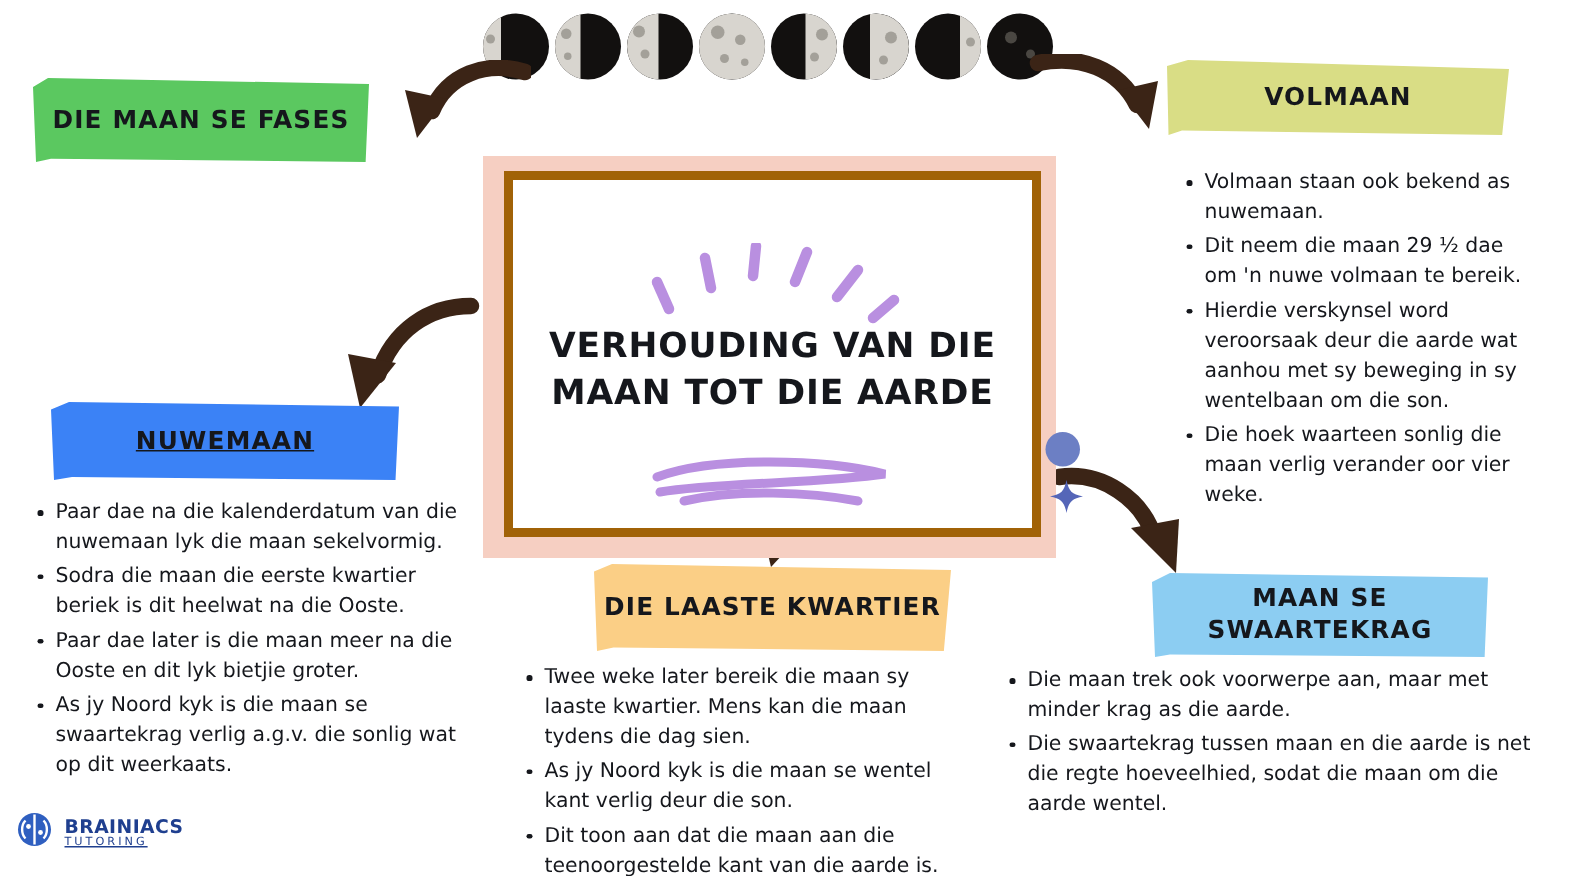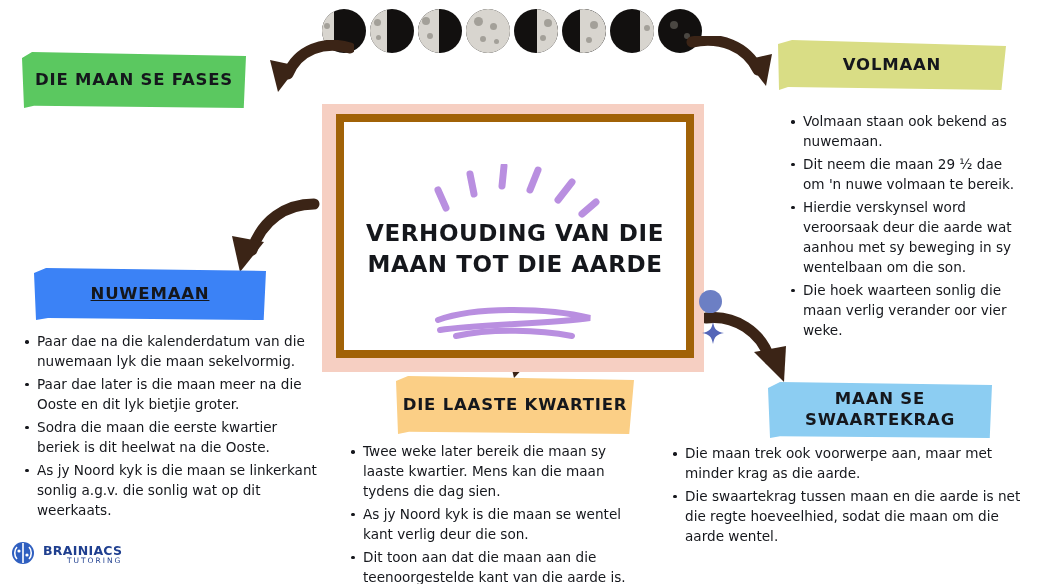--- a/index.html
+++ b/index.html
@@ -62,21 +62,21 @@
     background: #f6cfc2;
     padding: 0;
   }
   .center-card .inner {
     position: absolute;
     left: 14px;
     top: 10px;
     right: 10px;
     bottom: 14px;
     background: #ffffff;
-    border: 8px solid #a16207;
+    border: 6px solid #a16207;
   }
   .center-title {
     position: absolute;
     left: 0; right: 0;
     top: 96px;
     text-align: center;
     font-family: "DejaVu Sans", sans-serif;
     font-weight: bold;
     font-size: 23px;
     letter-spacing: 0.6px;
@@ -229,21 +229,22 @@
   .logo-main {
     font-weight: bold;
     font-size: 12.5px;
     letter-spacing: 0.3px;
     color: #1f3f8f;
   }
   .logo-sub {
     font-size: 7.5px;
     letter-spacing: 2px;
     color: #1f3f8f;
-    text-align: right;
+    text-align: left;
+    text-decoration: underline;
   }
 </style>
 </head>
 <body>
 
 <div class="canvas">
 
   <div class="moon-strip">
     <div class="moon">
       <div class="lit" style="left:0; width:12px; border-radius:22px 0 0 22px;"></div>
@@ -355,23 +356,23 @@
       <li>Die hoek waarteen sonlig die maan verlig verander oor vier weke.</li>
     </ul>
   </div>
 
   <div class="banner purple">
     <span>NUWEMAAN</span>
   </div>
   <div class="textblock tb-nuwe">
     <ul class="bullets">
       <li>Paar dae na die kalenderdatum van die nuwemaan lyk die maan sekelvormig.</li>
+      <li>Sodra die maan die eerste kwartier beriek is dit heelwat na die Ooste.</li>
       <li>Paar dae later is die maan meer na die Ooste en dit lyk bietjie groter.</li>
-      <li>Sodra die maan die eerste kwartier beriek is dit heelwat na die Ooste.</li>
-      <li>As jy Noord kyk is die maan se linkerkant sonlig a.g.v. die sonlig wat op dit weerkaats.</li>
+      <li>As jy Noord kyk is die maan se swaartekrag verlig a.g.v. die sonlig wat op dit weerkaats.</li>
     </ul>
   </div>
 
   <div class="banner orange">
     <span>DIE LAASTE KWARTIER</span>
   </div>
   <div class="textblock tb-laaste">
     <ul class="bullets">
       <li>Twee weke later bereik die maan sy laaste kwartier. Mens kan die maan tydens die dag sien.</li>
       <li>As jy Noord kyk is die maan se wentel kant verlig deur die son.</li>

